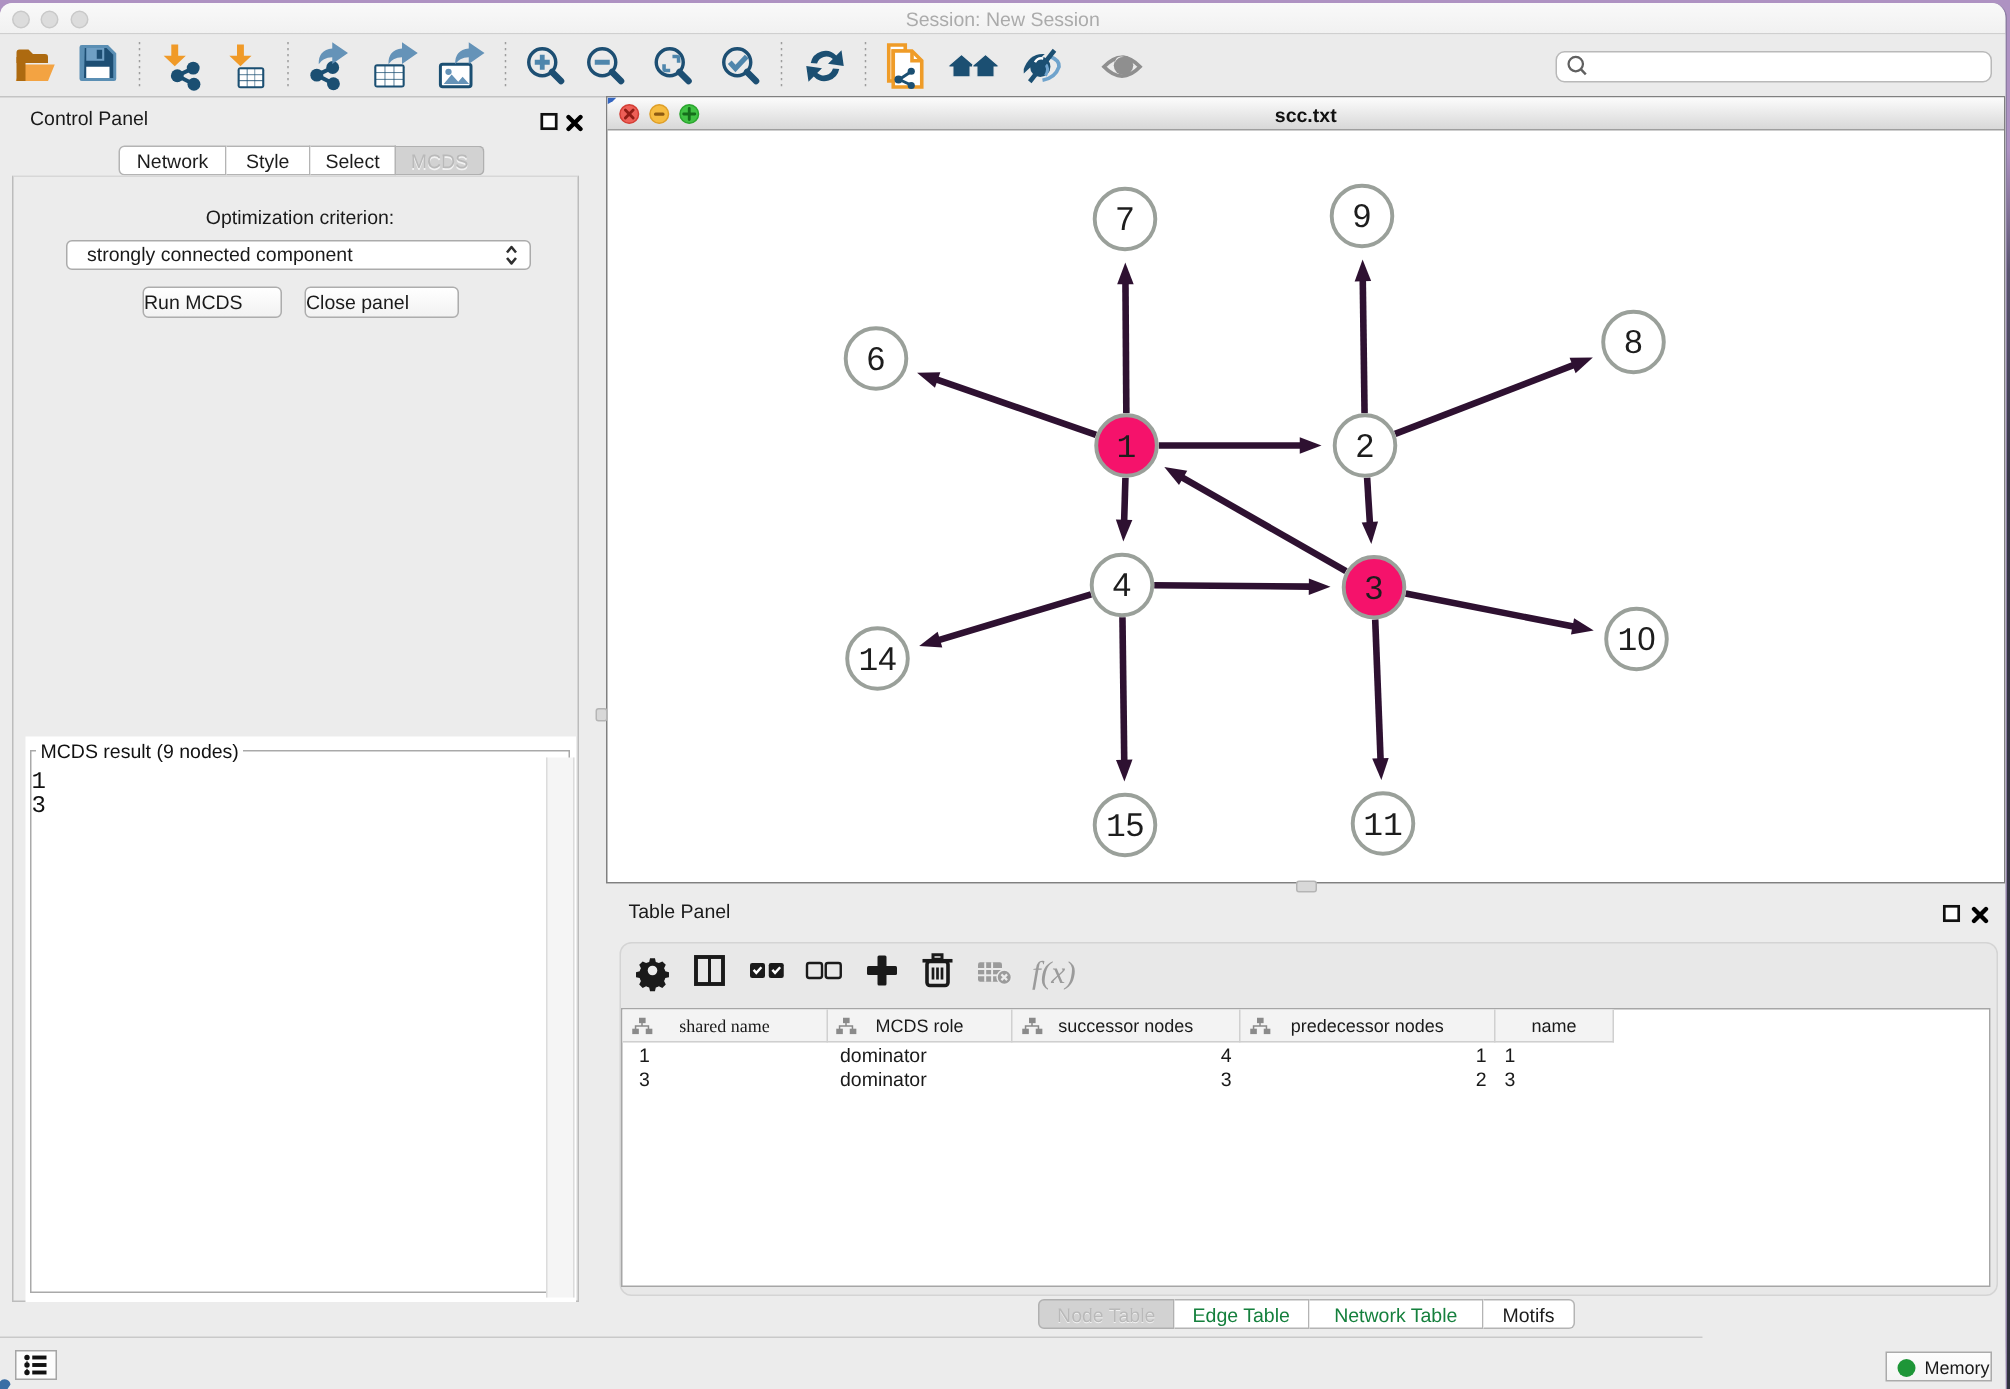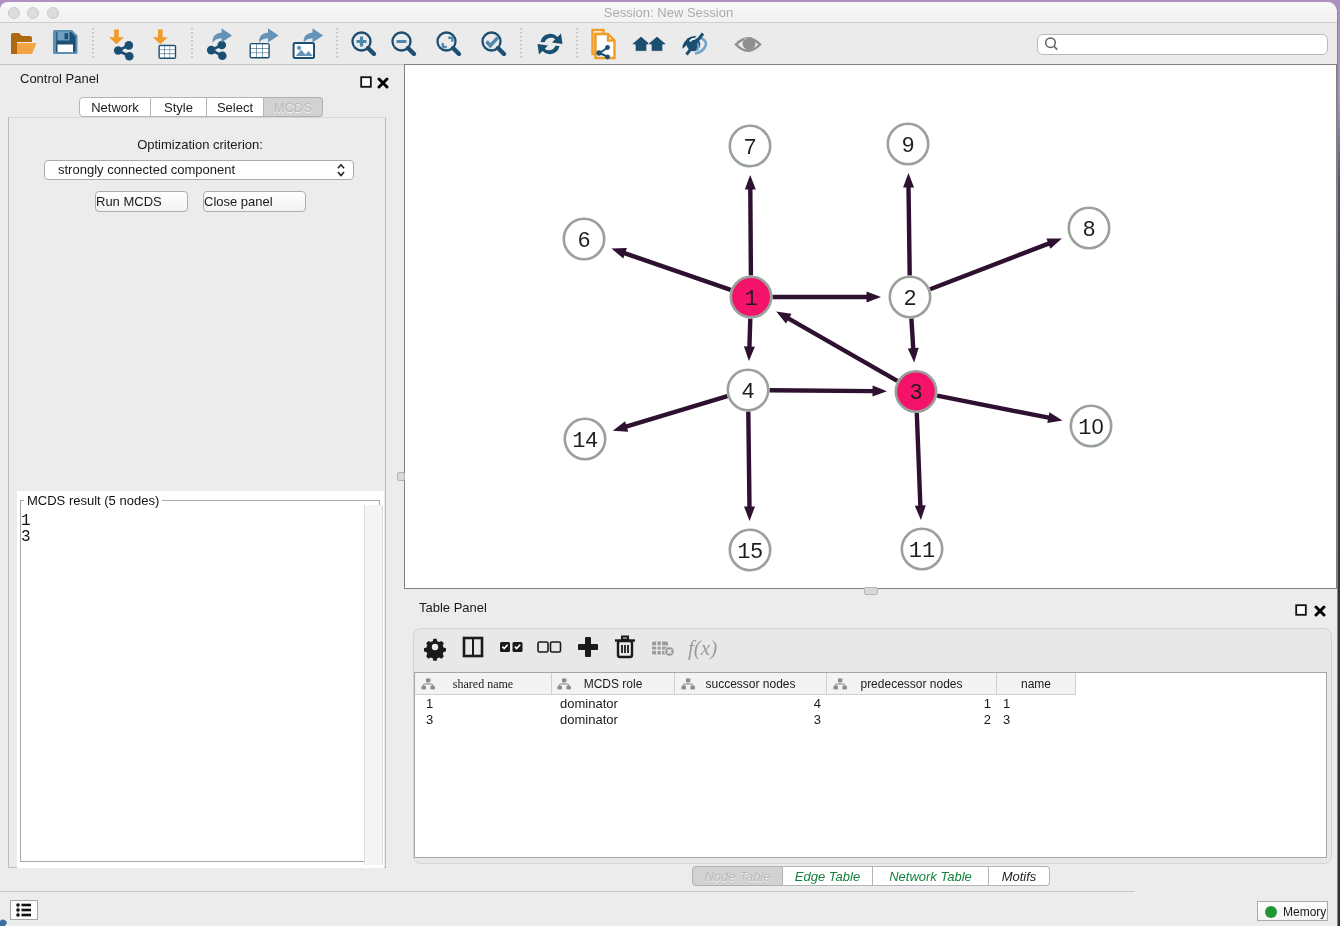--- a/index.html
+++ b/index.html
@@ -36,21 +36,21 @@
 
 .grab { position:absolute; background:#d8d8d8; border:1px solid #b5b5b5; border-radius:2px; }
 
 #tp-title { left:419px; top:598px; font-size:13px; color:#1a1a1a; }
 #tp-toolbar { left:414px; top:628px; }
 #tp-box { left:413px; top:626px; width:919px; height:236px; background:#e8e8e8; border:1px solid #d4d4d4; border-radius:8px; }
 #table { left:414px; top:670px; width:913px; height:186px; background:#fff; border:1px solid #a6a6a6; }
 #thead { position:absolute; left:0; top:0; width:661px; height:22px; background:#f3f3f3; border-bottom:1px solid #cfcfcf; }
 .th { position:absolute; top:0; height:22px; font-size:12px; color:#1a1a1a; text-align:center; line-height:22px; border-right:1px solid #d0d0d0; }
 .td { position:absolute; font-size:13px; color:#1a1a1a; height:16px; line-height:16px; }
-.btabs { position:absolute; display:flex;font-style:italic; }
+.btabs { position:absolute; display:flex; }
 .btab { height:20px; font-size:13px; color:#15803d; background:#fff; border:1px solid #b4b4b4; border-left:none; text-align:center; line-height:19px; }
 
 #statusbar { left:0; top:889px; width:1135px; height:35px; background:#ececec; border-top:1px solid #c9c9c9; }
 #memory { position:absolute; left:1257px; top:9px; width:71px; height:20px; background:linear-gradient(#fdfdfd,#f4f4f4); border:1px solid #ababab; font-size:12px; color:#1a1a1a; }
 #listbtn { position:absolute; left:10px; top:8px; width:28px; height:20px; background:#fcfcfc; border:1px solid #a5a5a5; }
 </style>
 </head>
 <body>
 <div id="app">
   <div id="titlebar" class="abs">
@@ -206,26 +206,40 @@
   </div>
   <div id="cp-box" class="abs"></div>
   <div id="opt-label" class="abs">Optimization criterion:</div>
   <div id="dropdown" class="abs">strongly connected component<svg width="14" height="18" viewBox="0 0 14 18" style="position:absolute;right:5px;top:0;">
         <path d="M4 7.3 l3 -3.6 l3 3.6 M4 11 l3 3.6 l3 -3.6" stroke="#2f2f2f" stroke-width="1.7" fill="none" stroke-linejoin="round"></path>
       </svg></div>
   <div class="btn" style="left:95px; top:189px; width:93px;">Run MCDS</div>
   <div class="btn" style="left:203px; top:189px; width:103px;">Close panel</div>
   <div id="result-panel" class="abs">
     <div id="fieldset"></div>
-    <div id="legend">MCDS result (5 nodes)</div>
+    <div id="legend">MCDS result (9 nodes)</div>
     <div style="position:absolute; left:4px; top:22px; font-family:'Liberation Mono', monospace; font-size:16px; color:#111; line-height:16px;">1<br>3</div>
     <div id="result-scroll"></div>
   </div>
 
   <div id="netframe" class="abs">
+    <div id="nettitle">
+        <svg width="8" height="8" viewBox="0 0 8 8" style="position:absolute;left:0;top:0;z-index:3">
+          <path d="M0 0 h6 l-2.5 2.5 l-3.5 2 z" fill="#3465c0"></path>
+        </svg>
+      <svg width="70" height="21" viewBox="0 0 70 21" style="position:absolute;left:0;top:0px">
+        <circle cx="14.5" cy="11" r="6.2" fill="#ed5f57" stroke="#d33e35" stroke-width="1"></circle>
+        <path d="M11.9 8.4 l5.2 5.2 M17.1 8.4 l-5.2 5.2" stroke="#911d16" stroke-width="1.9" stroke-linecap="round"></path>
+        <circle cx="34.5" cy="11" r="6.2" fill="#f6bc41" stroke="#df9f28" stroke-width="1"></circle>
+        <rect x="31" y="10" width="7" height="2.1" rx="1" fill="#8d5a12"></rect>
+        <circle cx="54.5" cy="11" r="6.2" fill="#40c244" stroke="#2aa52e" stroke-width="1"></circle>
+        <path d="M54.5 7.3 v7.4 M50.8 11 h7.4" stroke="#156e1b" stroke-width="1.9" stroke-linecap="round"></path>
+      </svg>
+      <div class="t">scc.txt</div>
+    </div>
     <svg width="932" height="503" style="position:absolute; left:0; top:21px;" viewBox="0 0 932 503">
       <g stroke="#2e1131" stroke-width="4.4" fill="#2e1131">
       <line x1="345.9" y1="189.5" x2="345.3" y2="102.0"></line>
       <polygon stroke="none" points="345.2,89.0 350.8,103.5 339.8,103.5"></polygon>
       <line x1="325.7" y1="203.9" x2="218.7" y2="166.8"></line>
       <polygon stroke="none" points="206.4,162.5 221.9,162.1 218.3,172.5"></polygon>
       <line x1="367.5" y1="211.0" x2="463.0" y2="211.0"></line>
       <polygon stroke="none" points="476.0,211.0 461.5,216.5 461.5,205.5"></polygon>
       <line x1="345.3" y1="232.5" x2="344.4" y2="262.0"></line>
       <polygon stroke="none" points="343.9,275.0 338.9,260.3 349.9,260.7"></polygon>

